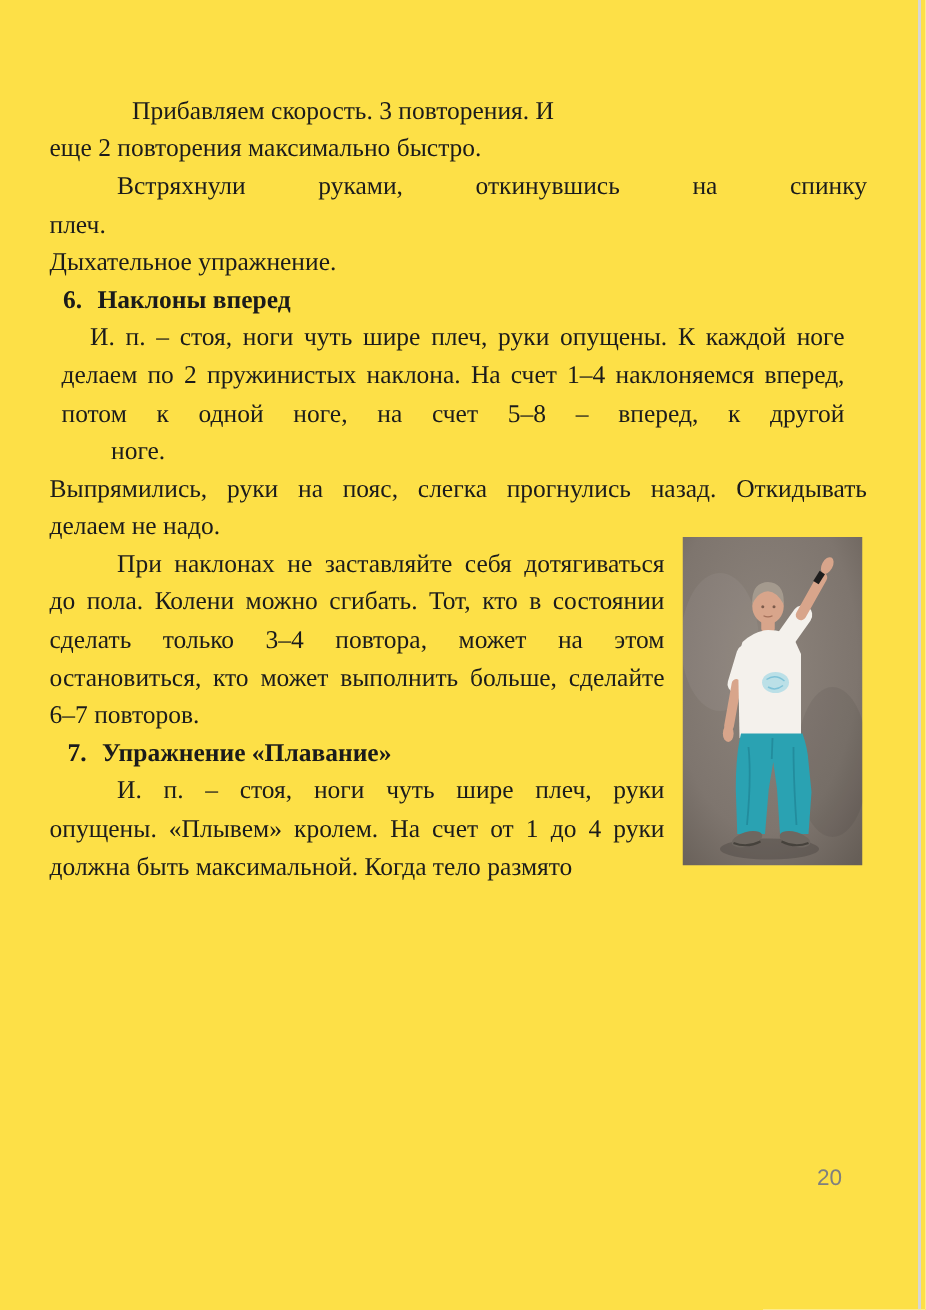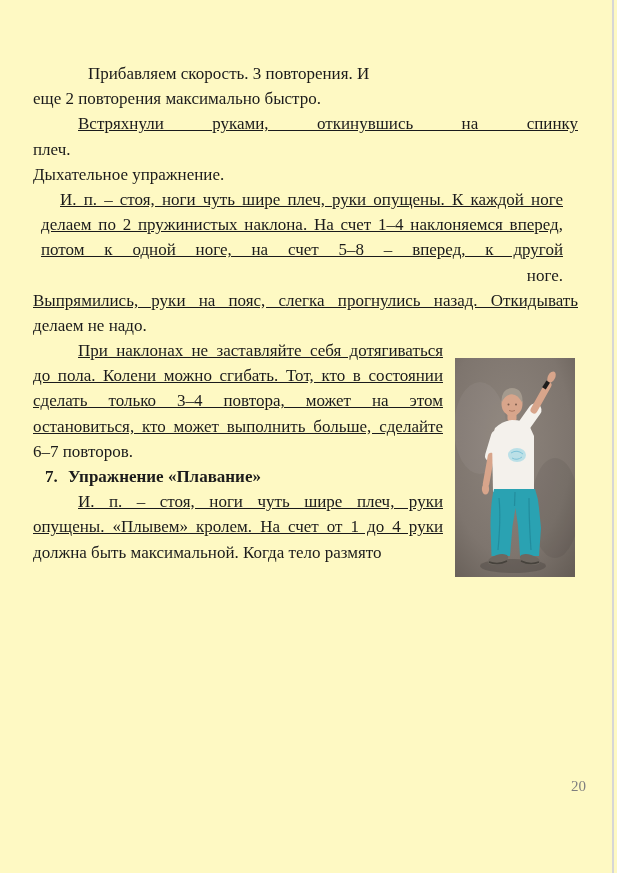--- a/index.html
+++ b/index.html
@@ -1,77 +1,80 @@
 <!DOCTYPE html>
 <html><head>
 <meta charset="utf-8">
 <style>
   html,body { margin:0; padding:0; }
   body { background:#ffffff; }
   .page {
     position:relative;
     width:617px; height:873px;
-    background:#fef9c3;
+    background:#fde047;
     overflow:hidden;
     font-family:"Liberation Serif", serif;
     color:#1b1b1b;
   }
   .edge-line {
     position:absolute; top:0; bottom:0; right:3px; width:2px;
     background:#d6d6d6;
   }
   .doc {
     position:absolute; left:33px; top:61px; width:545px;
   }
   .ln {
     box-sizing:border-box;
     width:545px;
     height:25.2px; line-height:25.2px;
     font-size:17px;
     white-space:normal;
   }
-  .just { text-align:justify; text-align-last:justify;text-decoration:underline; }
+  .just { text-align:justify; text-align-last:justify; }
   .ind55 { padding-left:55px; }
   .ind45 { padding-left:45px; }
-  .ind33 { padding-left:33px;text-align:right; }
+  .ind33 { padding-left:33px; }
   .c-line { margin-left:8px; width:522px; }
   .c-first { padding-left:19px; }
   .w-narrow { width:410px; }
   .heading { font-weight:bold; }
   .num { display:inline-block; width:23px; margin-left:9px; }
   .num.ml12 { margin-left:12px; width:23px; }
   .bold { font-weight:normal; }
   .photo {
     position:absolute; left:455px; top:358px; width:120px; height:219px;
     display:block;
   }
   .pageno {
-    position:absolute; left:552px; top:776px; width:34px;
-    font-family:Liberation Serif, serif;
+    position:absolute; left:536px; top:776px; width:34px;
+    font-family:Liberation Sans, sans-serif;
     font-size:15px; line-height:20px; color:#7f7f7f;
-    text-align:right;
+    text-align:center;
   }
 </style>
 </head>
 <body>
 
 <div class="page">
 
   <div class="edge-line"></div>
 
   <div class="doc">
 
     <div class="ln ind55">Прибавляем скорость. 3 повторения. И</div>
     <div class="ln">еще 2 повторения максимально быстро.</div>
 
     <div class="ln just ind45">Встряхнули руками, откинувшись на спинку</div>
     <div class="ln">плеч.</div>
 
     <div class="ln bold">Дыхательное упражнение.</div>
 
+    <div class="ln heading">
+      <span class="num">6.</span><span>Наклоны вперед</span>
+    </div>
 
     <div class="ln just c-line c-first">И. п. – стоя, ноги чуть шире плеч, руки опущены. К каждой ноге</div>
     <div class="ln just c-line">делаем по 2 пружинистых наклона. На счет 1–4 наклоняемся вперед,</div>
     <div class="ln just c-line">потом к одной ноге, на счет 5–8 – вперед, к другой</div>
     <div class="ln c-line ind33">ноге.</div>
 
     <div class="ln just">Выпрямились, руки на пояс, слегка прогнулись назад. Откидывать</div>
     <div class="ln">делаем не надо.</div>
 
     <div class="ln just w-narrow ind45">При наклонах не заставляйте себя дотягиваться</div>

